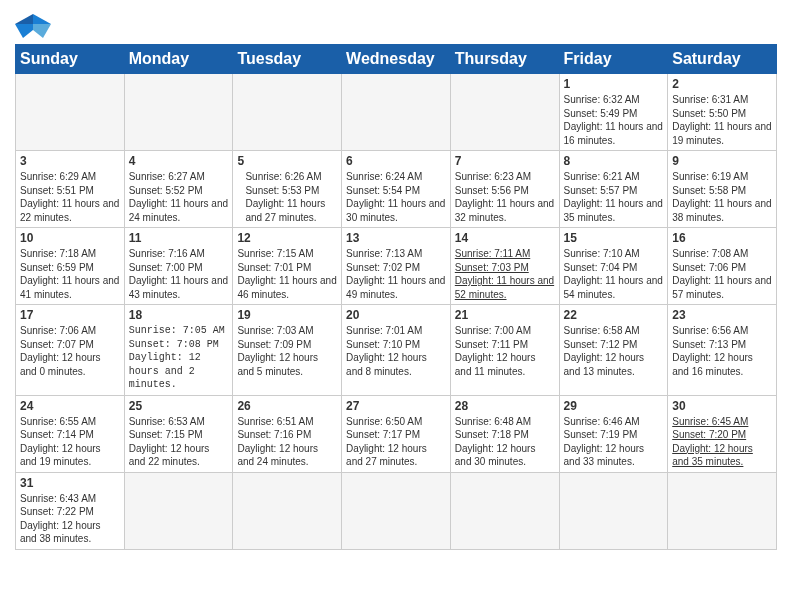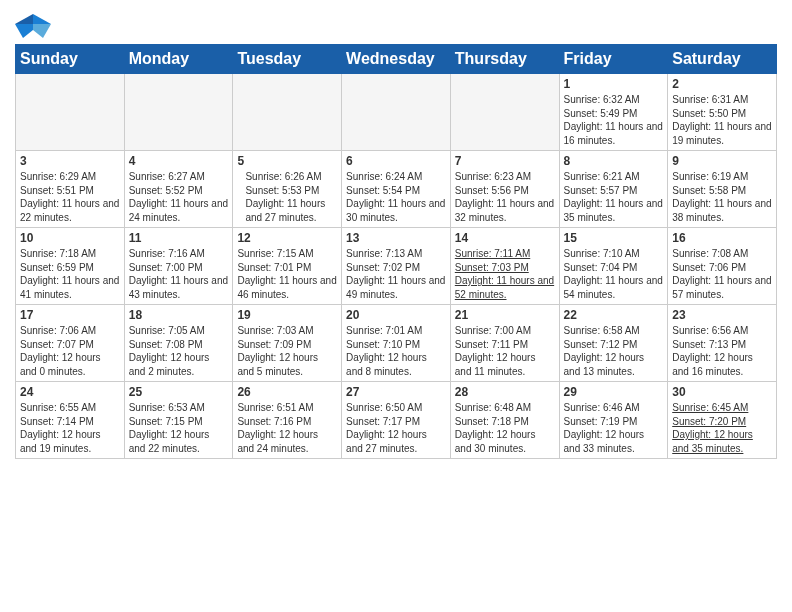--- a/index.html
+++ b/index.html
@@ -232,21 +232,21 @@
       </tr>
       <tr>
         <td>
           <span class="day-number">17</span>
           <div class="day-info" style="white-space: pre-line;">Sunrise: 7:06 AM
 Sunset: 7:07 PM
 Daylight: 12 hours and 0 minutes.</div>
         </td>
         <td>
           <span class="day-number">18</span>
-          <div class="day-info" style="white-space: pre-line;">Sunrise: 7:05 AM
+          <div class="day-info" style="white-space: pre-line; font-family: Liberation Mono, monospace;">Sunrise: 7:05 AM
 Sunset: 7:08 PM
 Daylight: 12 hours and 2 minutes.</div>
         </td>
         <td>
           <span class="day-number">19</span>
           <div class="day-info" style="white-space: pre-line;">Sunrise: 7:03 AM
 Sunset: 7:09 PM
 Daylight: 12 hours and 5 minutes.</div>
         </td>
         <td>
@@ -311,14 +311,28 @@
 Sunset: 7:19 PM
 Daylight: 12 hours and 33 minutes.</div>
         </td>
         <td>
           <span class="day-number">30</span>
           <div class="day-info" style="white-space: pre-line; text-decoration: underline;">Sunrise: 6:45 AM
 Sunset: 7:20 PM
 Daylight: 12 hours and 35 minutes.</div>
         </td>
       </tr>
+      <tr class="last-row">
+        <td>
+          <span class="day-number">31</span>
+          <div class="day-info" style="white-space: pre-line;">Sunrise: 6:43 AM
+Sunset: 7:22 PM
+Daylight: 12 hours and 38 minutes.</div>
+        </td>
+        <td class="empty"></td>
+        <td class="empty"></td>
+        <td class="empty"></td>
+        <td class="empty"></td>
+        <td class="empty"></td>
+        <td class="empty"></td>
+      </tr>
     </tbody>
 </table>
 
 </body></html>

